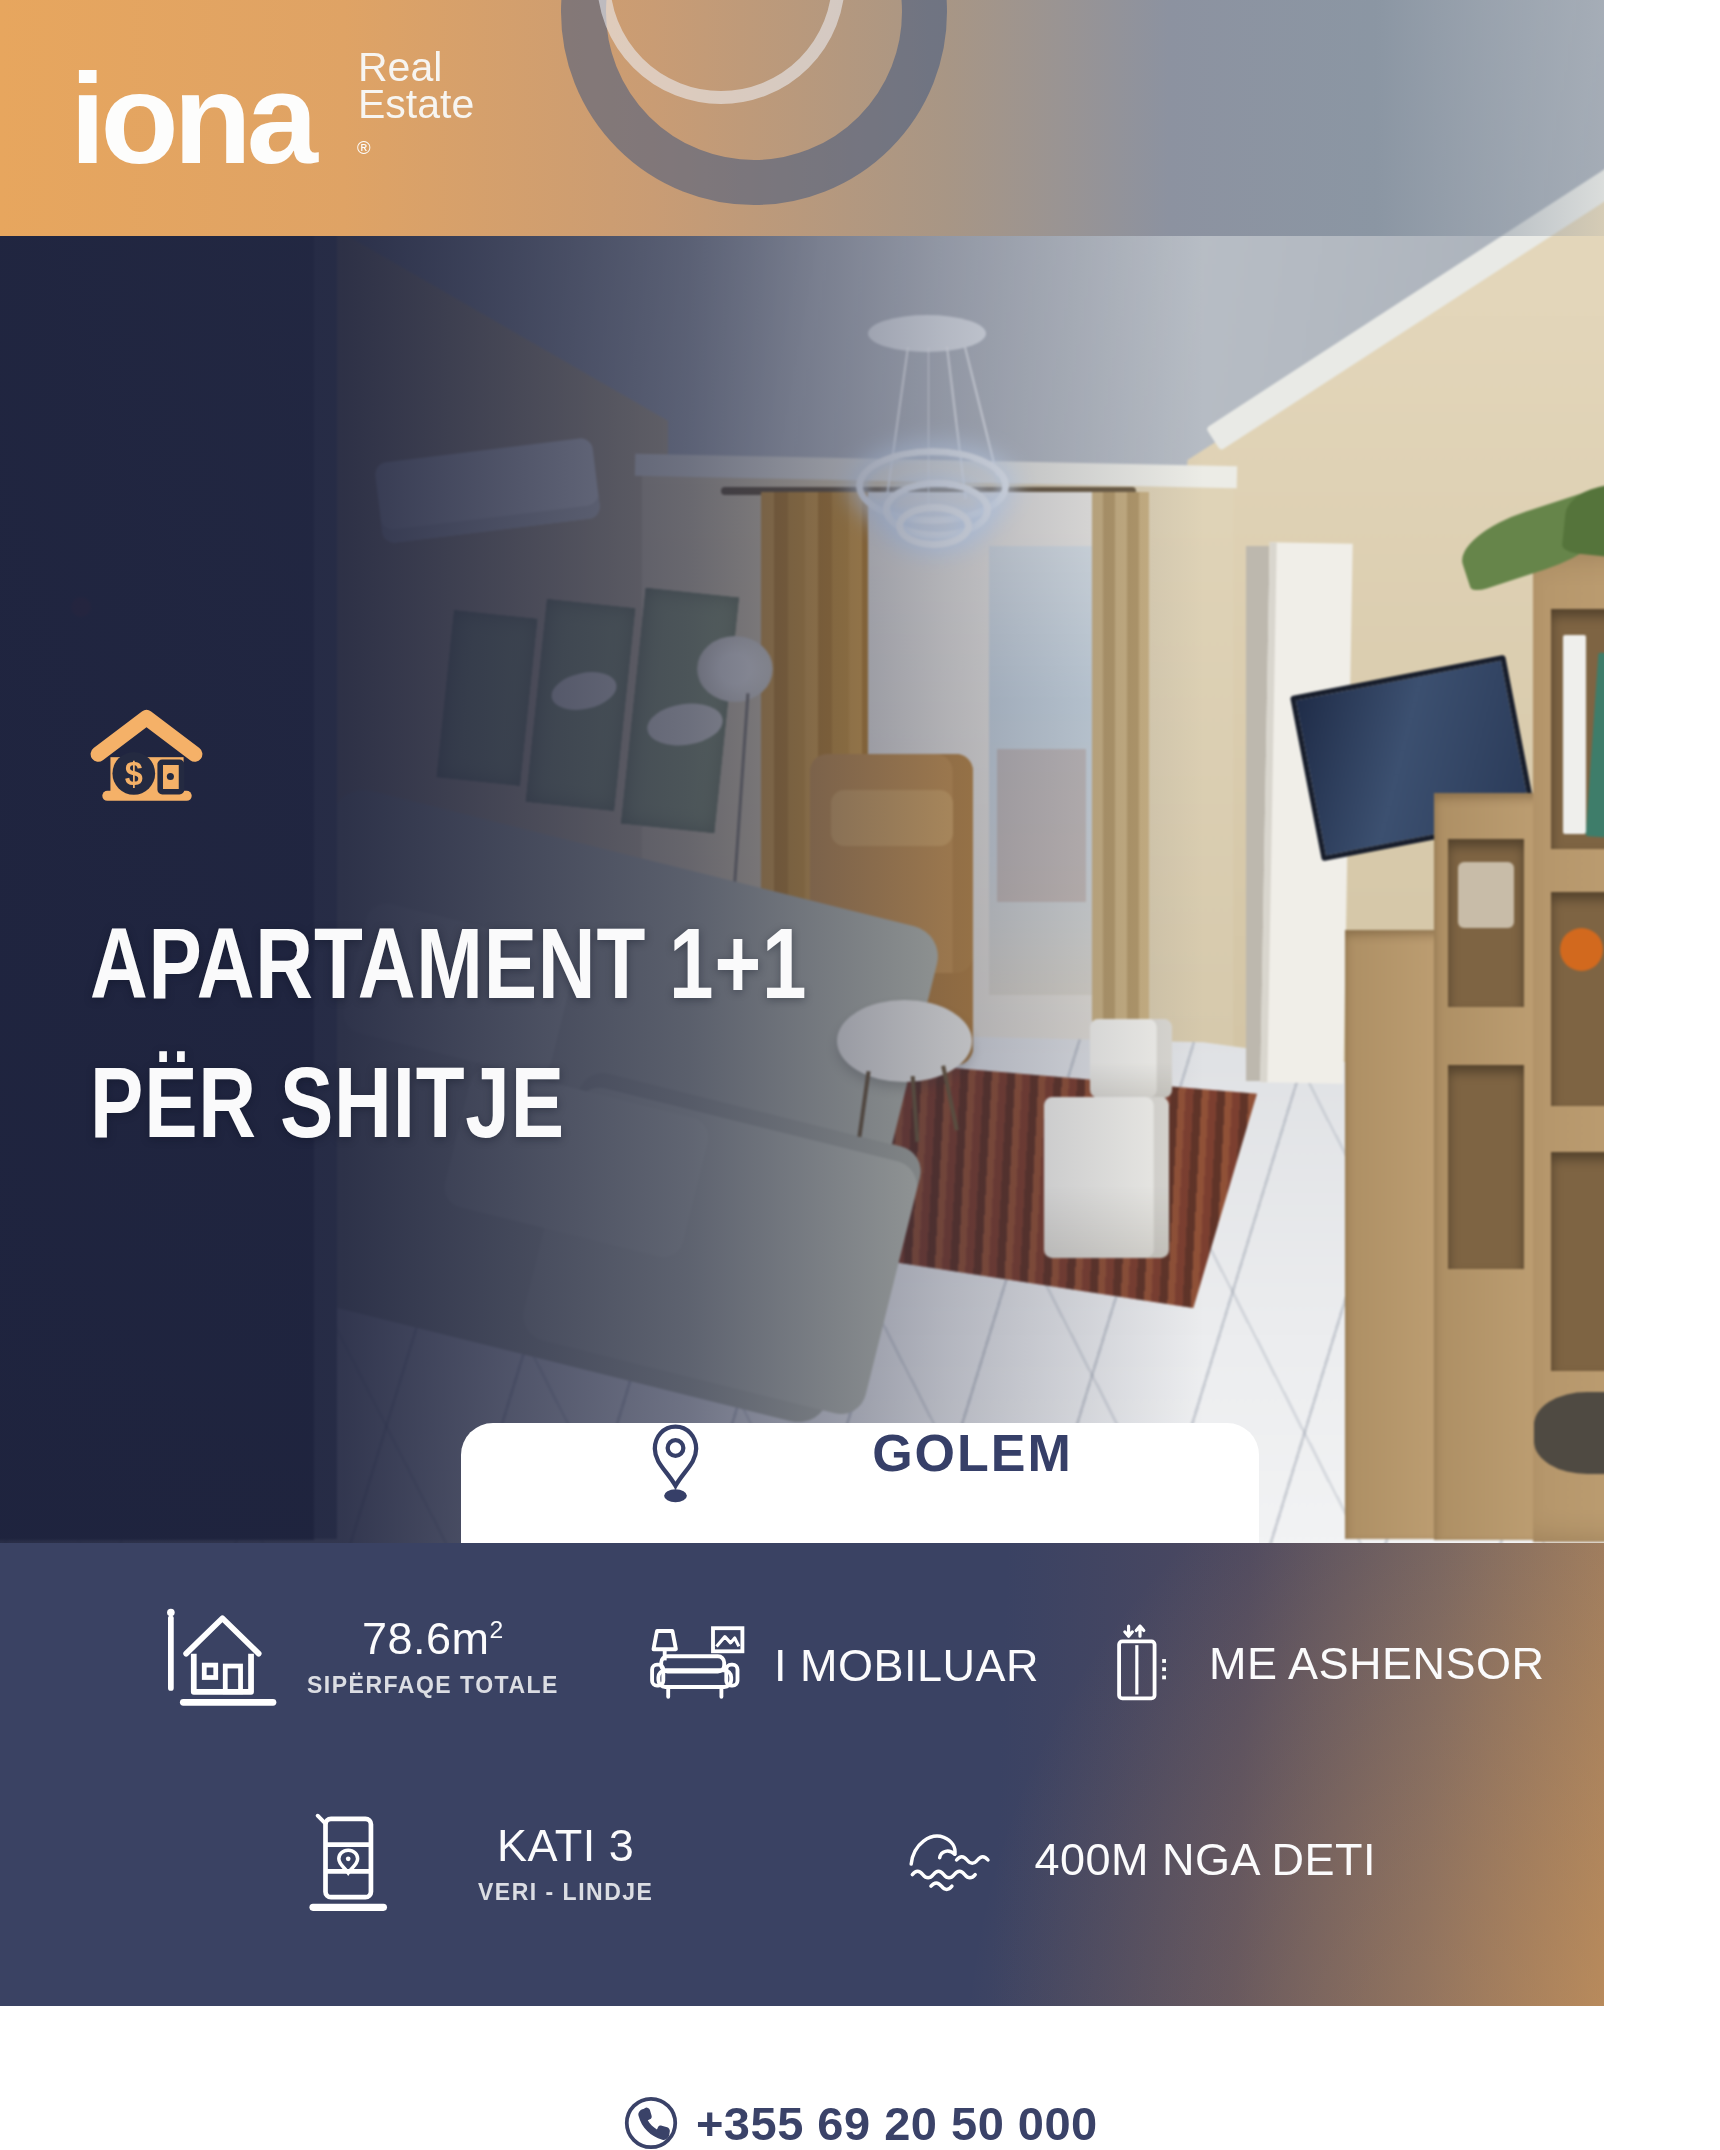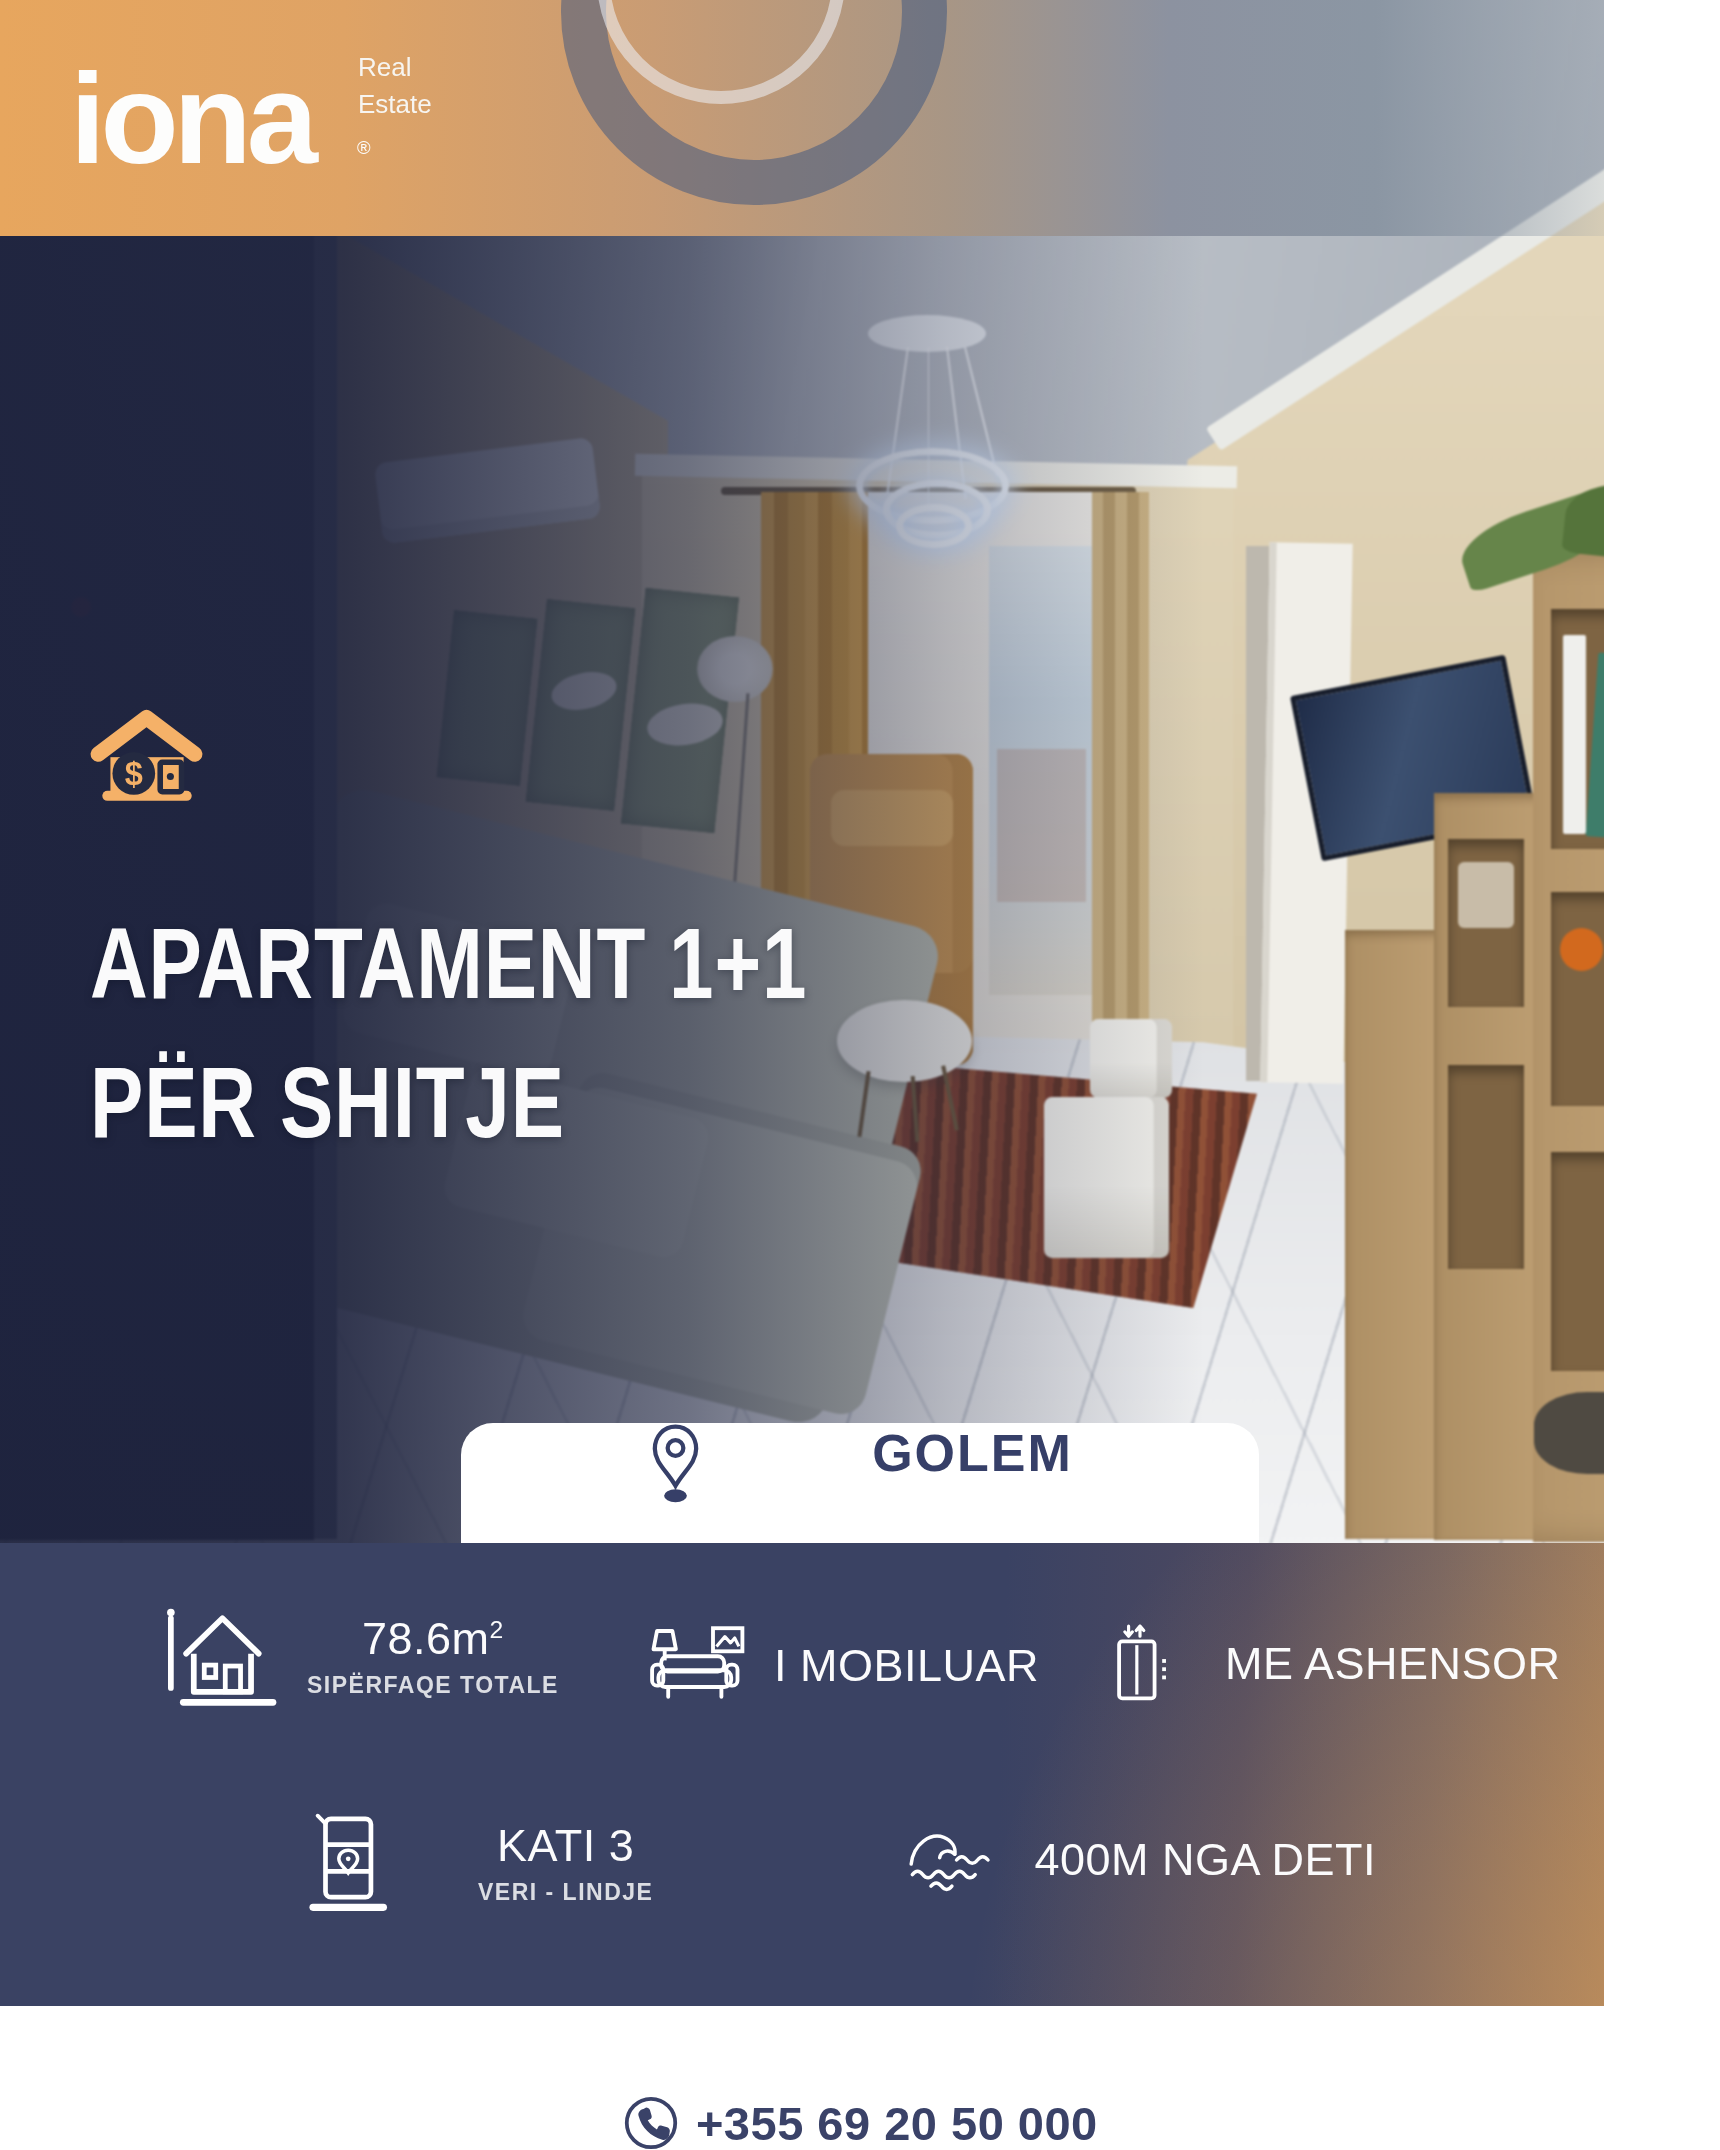--- a/index.html
+++ b/index.html
@@ -87,21 +87,21 @@
     background:linear-gradient(90deg,rgba(30,35,62,.95) 0%,rgba(30,35,62,.90) 20%,rgba(32,38,66,.62) 40%,rgba(32,38,66,.28) 55%,rgba(32,38,66,0) 70%);}
   .banner{position:absolute;left:0;top:0;width:1720px;height:236px;overflow:hidden;
     background:linear-gradient(90deg,#E7A65E 0%,#DFA365 20%,#C99C74 38%,#A89685 55%,#8C92A0 68%,rgba(132,144,158,.85) 80%,rgba(132,144,158,0) 96%);}
   .ring-deco-outer{position:absolute;left:561px;top:-181px;width:296px;height:296px;border-radius:50%;
     border:45px solid rgba(50,80,128,.48);}
   .ring-deco-inner{position:absolute;left:597px;top:-144px;width:222px;height:222px;border-radius:50%;
     border:13.3px solid rgba(238,243,250,.55);}
   .logo-iona{position:absolute;left:70px;top:55px;font-size:128px;font-weight:700;color:#FDFDFC;
              letter-spacing:-5.1px;line-height:1;}
   .logo-reg{position:absolute;left:357px;top:137px;font-size:18.4px;color:#FDFDFC;font-weight:400;}
-  .tagline{position:absolute;left:358px;top:49px;font-size:26px;line-height:37px;color:#F7F5F1;font-weight:400;}
+  .tagline{position:absolute;left:358px;top:49px;font-size:41px;line-height:37px;color:#F7F5F1;font-weight:400;}
 
   
   .price-row{position:absolute;left:83px;top:708px;height:107px;display:flex;align-items:center;gap:20.4px;}
   .price-text{font-size:58px;font-weight:700;color:#F5B168;letter-spacing:0.5px;}
   .title-line{position:absolute;left:90px;color:#FAFAFB;font-weight:700;font-size:100px;line-height:1;
               letter-spacing:1px;transform:scaleX(.8);transform-origin:left center;white-space:nowrap;
               text-shadow:0 2px 9.2px rgba(10,14,30,.35);}
   .t1{top:913px;} .t2{top:1052px;}
 
   
@@ -275,21 +275,21 @@
         <rect x="26" y="46" width="90" height="22" rx="9" fill="none" stroke="#FFF" stroke-width="5.5"></rect>
         <rect x="13" y="58" width="16" height="30" rx="7" fill="none" stroke="#FFF" stroke-width="5.5"></rect>
         <rect x="119" y="58" width="16" height="30" rx="7" fill="none" stroke="#FFF" stroke-width="5.5"></rect>
         <rect x="22" y="66" width="104" height="24" rx="10" fill="none" stroke="#FFF" stroke-width="5.5"></rect>
         <line x1="36" y1="90" x2="36" y2="104" stroke="#FFF" stroke-width="5.5" stroke-linecap="round"></line>
         <line x1="112" y1="90" x2="112" y2="104" stroke="#FFF" stroke-width="5.5" stroke-linecap="round"></line>
       </svg>
       <span class="feat-value">I MOBILUAR</span>
     </div>
 
-    <div class="feat" style="left:1102px;top:71px;gap:47px;">
+    <div class="feat" style="left:1102px;top:71px;gap:31px;">
       <svg width="76" height="99" viewBox="0 0 120 130">
         <path d="M42 22 L42 6 M42 22 L36 15 M42 22 L48 15" fill="none" stroke="#FFF" stroke-width="5" stroke-linecap="round"></path>
         <path d="M60 6 L60 22 M60 6 L54 13 M60 6 L66 13" fill="none" stroke="#FFF" stroke-width="5" stroke-linecap="round"></path>
         <rect x="27" y="30" width="56" height="90" rx="5" fill="none" stroke="#FFF" stroke-width="6"></rect>
         <line x1="55" y1="36" x2="55" y2="114" stroke="#FFF" stroke-width="5"></line>
         <rect x="95" y="58" width="6" height="6" fill="#FFF"></rect>
         <rect x="95" y="71" width="6" height="6" fill="#FFF"></rect>
         <rect x="95" y="84" width="6" height="6" fill="#FFF"></rect>
       </svg>
       <span class="feat-value">ME ASHENSOR</span>

